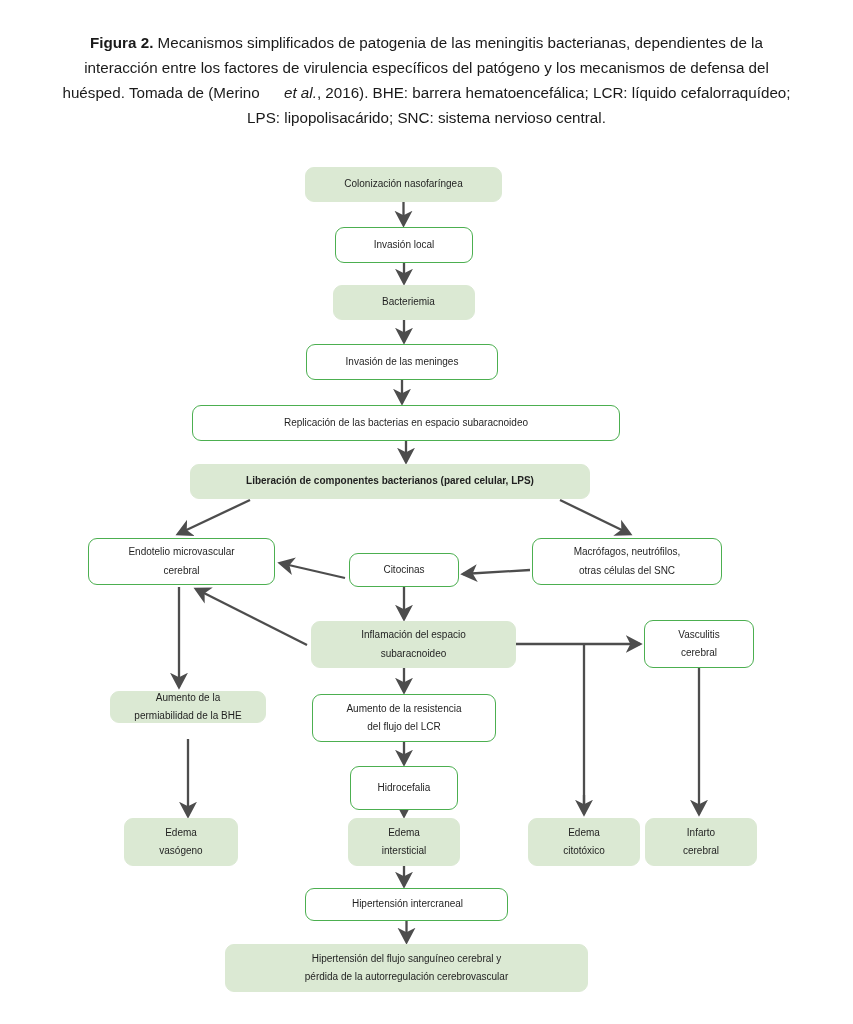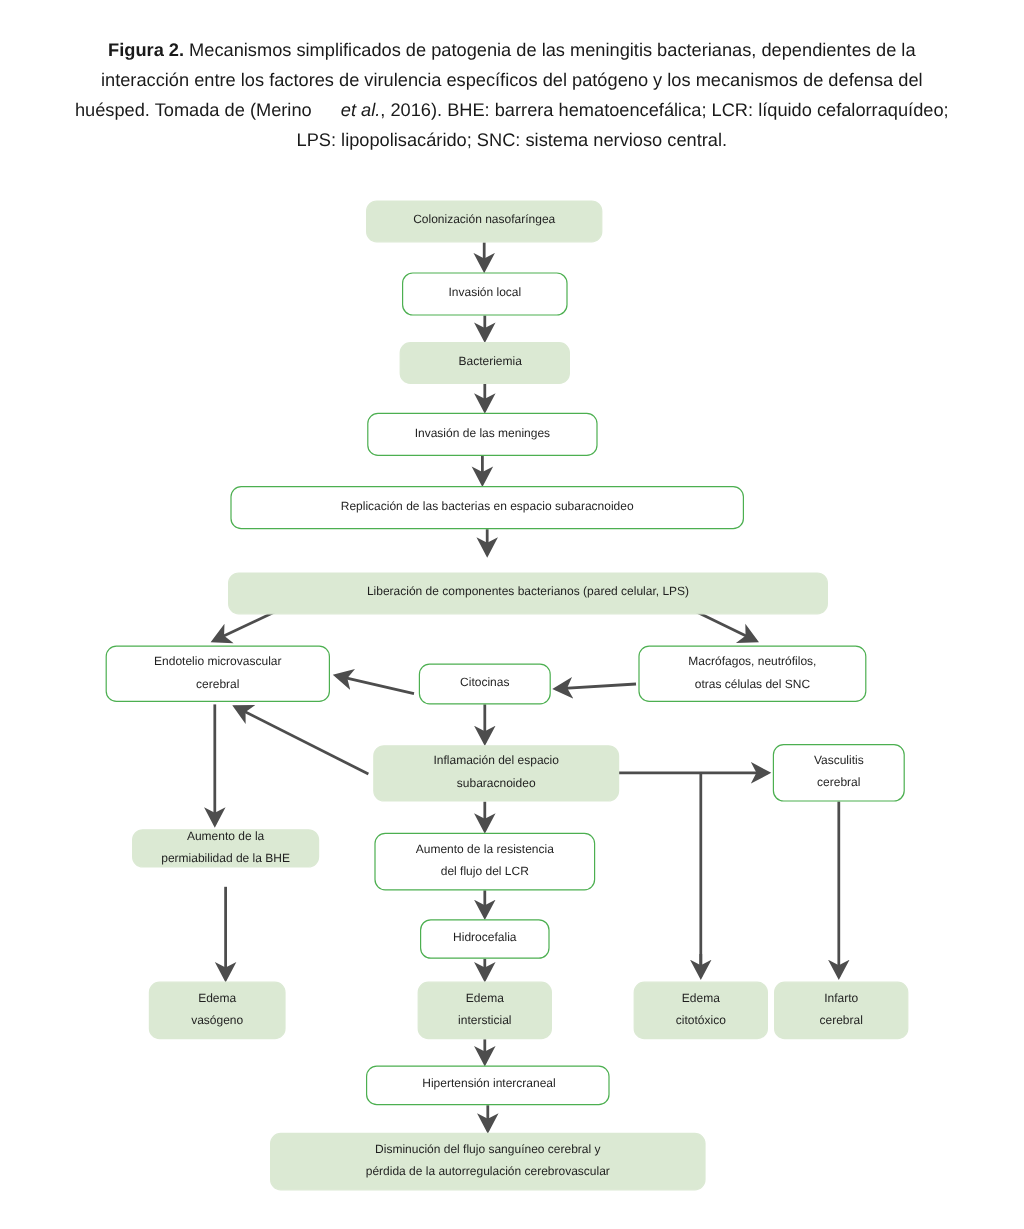--- a/index.html
+++ b/index.html
@@ -95,40 +95,40 @@
         <path d="M584,795 L584,814"></path>
         <path d="M699,668 L699,814"></path>
       </g>
   </svg>
   <div id="nodes">
       <div class="node fill" style="left: 305px; top: 167px; width: 197px; height: 35px;">Colonización nasofaríngea</div>
       <div class="node outline" style="left: 335px; top: 227px; width: 138px; height: 36px;">Invasión local</div>
       <div class="node fill" style="left: 333px; top: 285px; width: 142px; height: 35px; padding-left: 19px;">Bacteriemia</div>
       <div class="node outline" style="left: 306px; top: 344px; width: 192px; height: 36px;">Invasión de las meninges</div>
       <div class="node outline" style="left: 192px; top: 405px; width: 428px; height: 36px;">Replicación de las bacterias en espacio subaracnoideo</div>
-      <div class="node fill" style="left: 190px; top: 477px; width: 500px; height: 35px;">Liberación de componentes bacterianos (pared celular, LPS)</div>
+      <div class="node fill" style="left: 190px; top: 464px; width: 400px; height: 35px; font-weight: bold;">Liberación de componentes bacterianos (pared celular, LPS)</div>
       <div class="node outline" style="left: 88px; top: 538px; width: 187px; height: 47px;">Endotelio microvascular
 cerebral</div>
       <div class="node outline" style="left: 349px; top: 553px; width: 110px; height: 34px;">Citocinas</div>
       <div class="node outline" style="left: 532px; top: 538px; width: 190px; height: 47px;">Macrófagos, neutrófilos,
 otras células del SNC</div>
       <div class="node fill" style="left: 311px; top: 621px; width: 205px; height: 47px;">Inflamación del espacio
 subaracnoideo</div>
       <div class="node outline" style="left: 644px; top: 620px; width: 110px; height: 48px;">Vasculitis
 cerebral</div>
       <div class="node fill" style="left: 110px; top: 691px; width: 156px; height: 32px;">Aumento de la
 permiabilidad de la BHE</div>
       <div class="node outline" style="left: 312px; top: 694px; width: 184px; height: 48px;">Aumento de la resistencia
 del flujo del LCR</div>
-      <div class="node outline" style="left: 350px; top: 766px; width: 108px; height: 33px;">Hidrocefalia</div>
+      <div class="node outline" style="left: 350px; top: 766px; width: 108px; height: 44px;">Hidrocefalia</div>
       <div class="node fill" style="left: 124px; top: 818px; width: 114px; height: 48px;">Edema
 vasógeno</div>
       <div class="node fill" style="left: 348px; top: 818px; width: 112px; height: 48px;">Edema
 intersticial</div>
       <div class="node fill" style="left: 528px; top: 818px; width: 112px; height: 48px;">Edema
 citotóxico</div>
       <div class="node fill" style="left: 645px; top: 818px; width: 112px; height: 48px;">Infarto
 cerebral</div>
       <div class="node outline" style="left: 305px; top: 888px; width: 203px; height: 33px; padding-left: 12px;">Hipertensión intercraneal</div>
-      <div class="node fill" style="left: 225px; top: 944px; width: 363px; height: 48px;">Disminución del flujo sanguíneo cerebral y
+      <div class="node fill" style="left: 225px; top: 944px; width: 363px; height: 48px;">Hipertensión del flujo sanguíneo cerebral y
 pérdida de la autorregulación cerebrovascular</div>
     </div>
 </div>
 
 </body></html>

